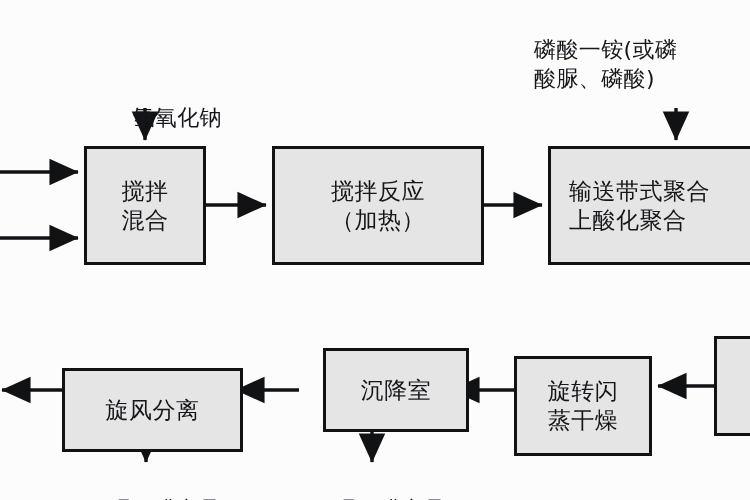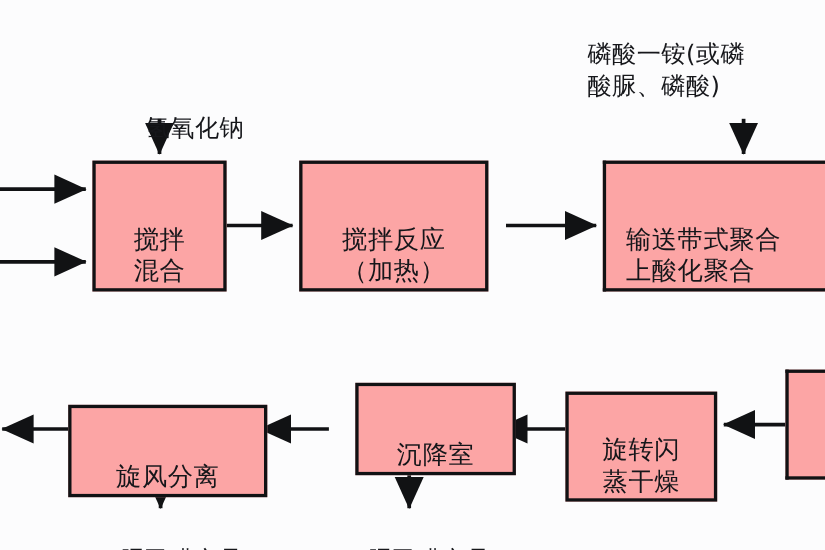--- a/index.html
+++ b/index.html
@@ -23,23 +23,23 @@
     position: absolute;
     left: 0;
     top: 0;
     width: 750px;
     height: 500px;
   }
   .node {
     position: absolute;
     box-sizing: border-box;
     border: 3px solid #111214;
-    background: #fca5a5;
+    background: #e5e5e5;
     display: flex;
-    align-items: flex-end;
+    align-items: center;
     justify-content: center;
     text-align: center;
     color: #15161a;
     font-size: 23px;
     line-height: 1.26;
     letter-spacing: 0.5px;
     white-space: pre-line;
     z-index: 2;
   }
   .label {
@@ -90,21 +90,21 @@
       <path d="M 146,432 L 146,462" marker-end="url(#ar-down)"></path>
       <path d="M 372,432 L 372,462" marker-end="url(#ar-down)"></path>
     </g>
   </svg>
 
   <div class="node" style="left:84px; top:146px; width:122px; height:119px;">
     <span>搅拌
 混合</span>
   </div>
 
-  <div class="node" style="left:272px; top:146px; width:172px; height:119px;">
+  <div class="node" style="left:272px; top:146px; width:212px; height:119px;">
     <span>搅拌反应
 （加热）</span>
   </div>
 
   <div class="node" style="left:548px; top:146px; width:212px; height:119px; border-right:none; justify-content:flex-start; padding-left:18px;">
     <span style="text-align:left; white-space:pre;">输送带式聚合
 上酸化聚合</span>
   </div>
 
   <div class="node" style="left:62px; top:368px; width:181px; height:84px;">

